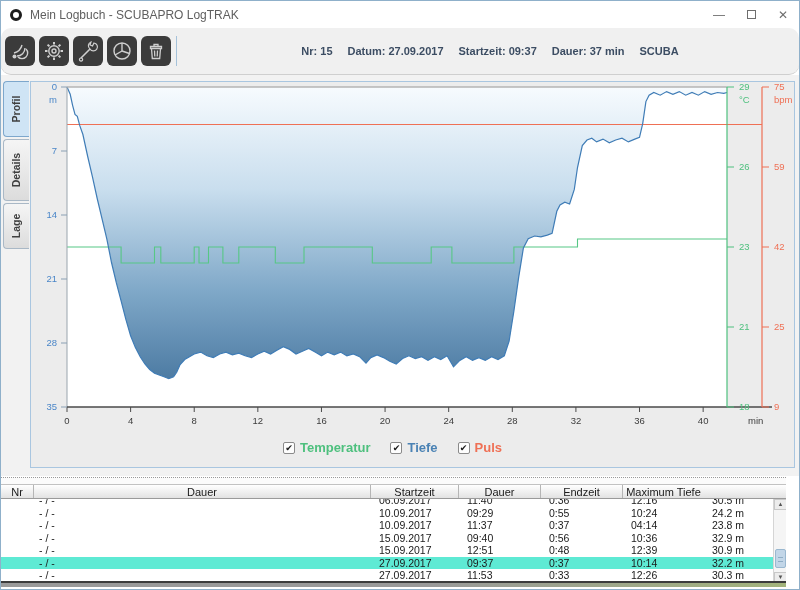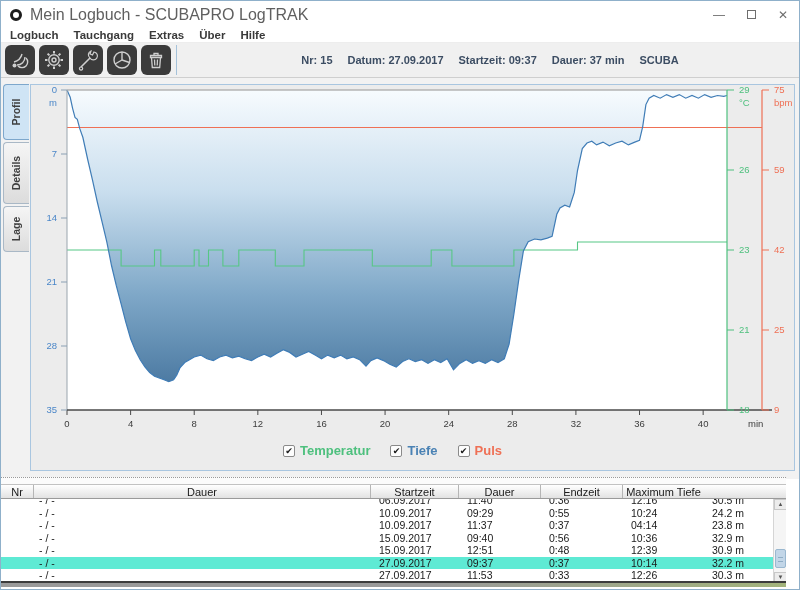--- a/index.html
+++ b/index.html
@@ -2,30 +2,30 @@
 <html><head>
 <meta charset="utf-8">
 <style>
   * { margin:0; padding:0; box-sizing:border-box; }
   html,body { width:800px; height:590px; font-family:"Liberation Sans", sans-serif; background:#d4d0c8; }
   .window { position:relative; width:800px; height:590px; background:#fff; border:1px solid #8fb0ca; overflow:hidden; }
 
   
   .titlebar { height:27px; background:#ffffff; display:flex; align-items:center; }
   .title-icon { width:12px; height:12px; border:3px solid #1c1c1c; border-radius:50%; margin:0 8px 0 9px; background:#fff; box-shadow:inset 0 0 0 1px #fff; }
-  .window-title { font-size:16px; color:#5f5f5f; flex:1; }
+  .window-title { font-size:12px; color:#5f5f5f; flex:1; }
   .win-btn { width:32px; height:27px; display:flex; align-items:center; justify-content:center; font-size:12px; color:#6e6e6e; cursor:default; }
   .win-btn.max span { display:block; width:9px; height:9px; border:1px solid #6e6e6e; }
 
   
   .menubar { height:15px; background:#fff; display:flex; gap:15px; padding-left:9px; align-items:center; border-bottom:1px solid #ededed; }
   .menu-item { font-size:11.5px; font-weight:bold; color:#3a3a3a; cursor:default; }
 
   
-  .toolbar { height:35px; background:#f0f0f0; border-bottom:1px solid #cfcfcf; display:flex; align-items:center; position:relative; }
+  .toolbar { height:47px; background:#f0f0f0; border-bottom:1px solid #cfcfcf; display:flex; align-items:center; position:relative;border-radius:10px; }
   .tool-btn { width:30px; height:30px; background:#3b3b3b; border-radius:6px; margin-left:4px; display:flex; align-items:center; justify-content:center; }
   .tool-sep { width:1px; height:30px; background:#a5c2da; margin-left:5px; }
   .info-bar { position:absolute; left:180px; right:0; top:0; bottom:0; display:flex; align-items:center; justify-content:center; gap:15px; font-size:11px; font-weight:bold; color:#3c4d63; }
 
   
   .content { position:relative; height:401px; background:#f2f2f2; }
   .tabstrip { position:absolute; left:2px; top:6px; width:28px; display:flex; flex-direction:column; gap:2px; }
   .tab { width:26px; border:1px solid #a9b8c6; border-right:none; border-radius:4px 0 0 4px; background:linear-gradient(#f5f5f5,#dcdcdc); display:flex; align-items:center; justify-content:center; cursor:default; }
   .tab.active { background:#cfe4f5; border-color:#7da7cc; }
   .tab .lbl { transform:rotate(-90deg); white-space:nowrap; font-size:10.5px; font-weight:bold; color:#3f3f3f; }
@@ -67,27 +67,20 @@
   <div class="titlebar">
     <div class="title-icon"></div>
     <div class="window-title">Mein Logbuch - SCUBAPRO LogTRAK</div>
     <div class="win-btn">—</div>
     <div class="win-btn max">
         <span></span>
       </div>
     <div class="win-btn">✕</div>
   </div>
 
-  <div class="menubar">
-    <span class="menu-item">Logbuch</span>
-    <span class="menu-item">Tauchgang</span>
-    <span class="menu-item">Extras</span>
-    <span class="menu-item">Über</span>
-    <span class="menu-item">Hilfe</span>
-  </div>
 
   <div class="toolbar">
     <div class="tool-btn">
       <svg width="22" height="22" viewBox="0 0 22 22">
         <g fill="none" stroke="#cfcfcf" stroke-width="1.4">
           <circle cx="5.5" cy="16.5" r="2" fill="#cfcfcf" stroke="none"></circle>
           <path d="M8 16 A 8 8 0 0 0 16 8"></path>
           <path d="M5 13 A 11 11 0 0 0 13 5"></path>
           <path d="M11 19 A 5 5 0 0 0 19 11" transform="translate(-2,-2)"></path>
         </g>

